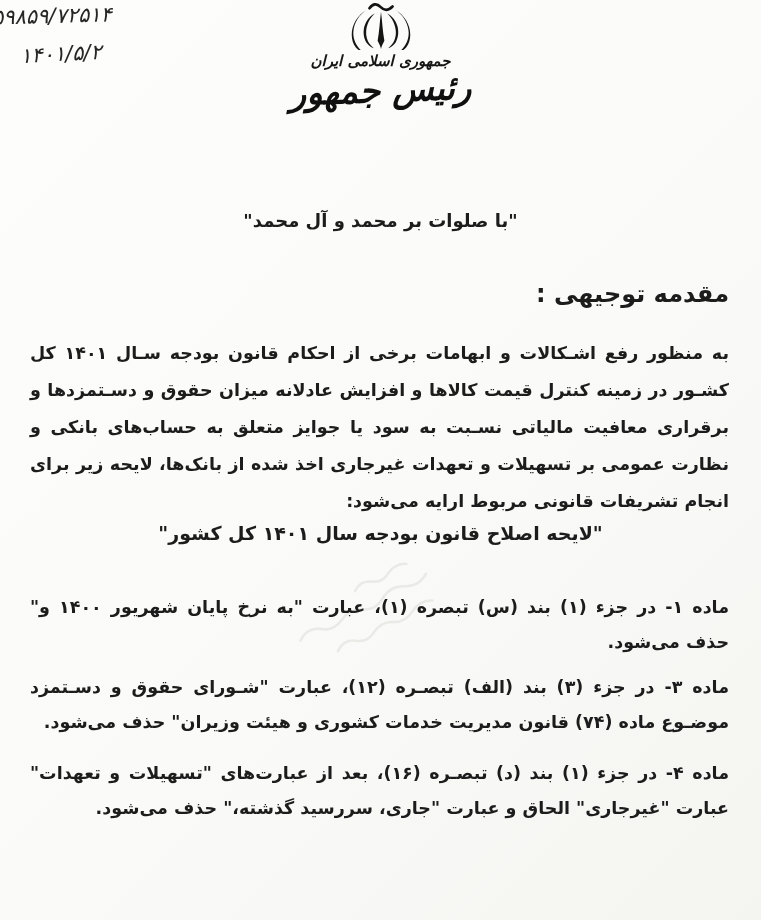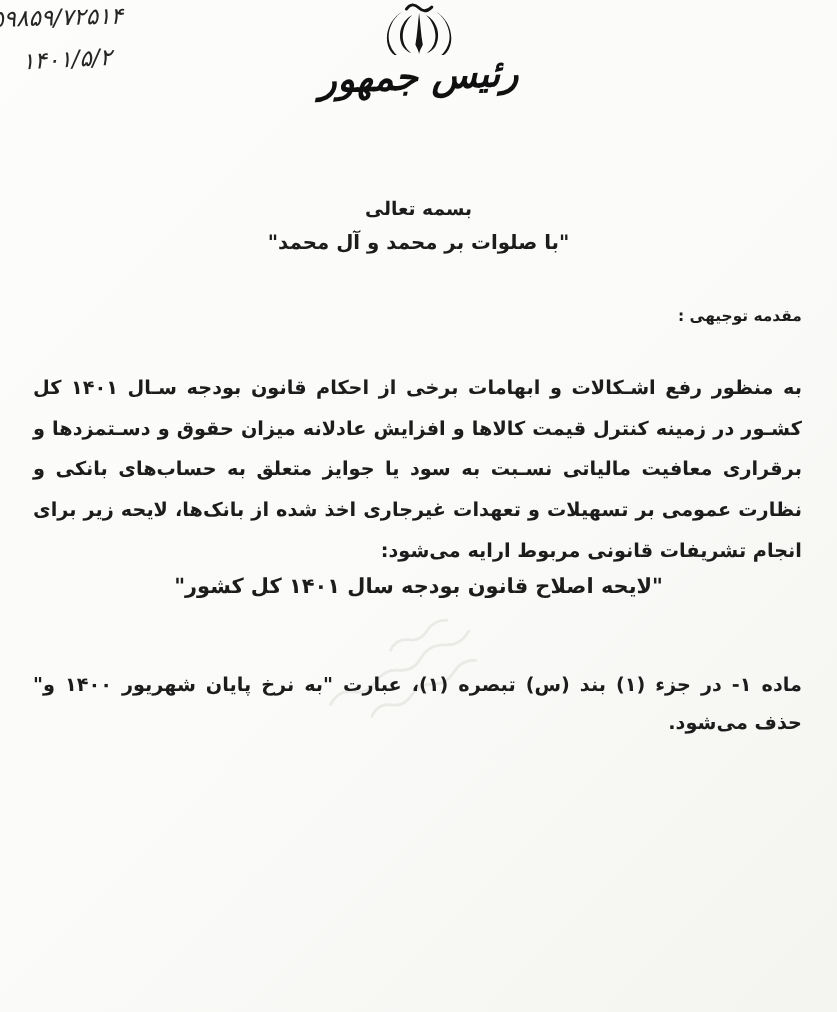--- a/index.html
+++ b/index.html
@@ -49,21 +49,21 @@
     position:absolute;top:180px;left:0;right:0;
     text-align:center;font-size:17px;font-weight:bold;
   }
   .salawat{
     position:absolute;top:210px;left:0;right:0;
     text-align:center;font-size:18px;font-weight:bold;
   }
   
   .intro-heading{
     position:absolute;top:280px;right:32px;
-    font-size:14px;font-weight:bold;
+    font-size:24px;font-weight:bold;
   }
   .intro-paragraph{
     position:absolute;top:318px;right:32px;left:30px;
     font-size:17.5px;font-weight:600;
     line-height:37px;
     text-align:justify;
     text-align-last:right;
     margin-top:17px;
   }
   
@@ -112,39 +112,47 @@
 
         <path d="M38 13 C26.5 19 22 34 28.5 45.5 C31 49 34 51 37 52 C31 47.5 28 41 28.3 33.5 C28.7 25.5 32.5 18 38 13 Z"></path>
 
         <path d="M29 9 C13.5 17 7 38 16.5 51 C18.8 53.8 21.8 55.4 24.5 56 C17 50 13 41.5 14 32.5 C15 23 20.5 14 29 9 Z"></path>
 
         <path d="M52 13 C63.5 19 68 34 61.5 45.5 C59 49 56 51 53 52 C59 47.5 62 41 61.7 33.5 C61.3 25.5 57.5 18 52 13 Z"></path>
 
         <path d="M61 9 C76.5 17 83 38 73.5 51 C71.2 53.8 68.2 55.4 65.5 56 C73 50 77 41.5 76 32.5 C75 23 69.5 14 61 9 Z"></path>
       </g>
     </svg>
+    <div class="country-name">جمهوری اسلامی ایران</div>
     <div class="office-title">رئیس جمهور</div>
   </div>
 
-  <div class="besmele">بسمه تعالی</div>
   <div class="salawat">"با صلوات بر محمد و آل محمد"</div>
 
   <div class="intro-heading">مقدمه توجیهی :</div>
   <p class="intro-paragraph">به منظور رفع اشـکالات و ابهامات برخی از احکام قانون بودجه سـال ۱۴۰۱ کل کشـور در زمینه کنترل قیمت کالاها و افزایش عادلانه میزان حقوق و دسـتمزدها و برقراری معافیت مالیاتی نسـبت به سود یا جوایز متعلق به حساب‌های بانکی و نظارت عمومی بر تسهیلات و تعهدات غیرجاری اخذ شده از بانک‌ها، لایحه زیر برای انجام تشریفات قانونی مربوط ارایه می‌شود:</p>
 
   <svg class="stamp-watermark" viewBox="0 0 300 130" aria-hidden="true">
     <g transform="rotate(-24 150 65)" stroke="#b9b9b2" stroke-width="2.5" fill="none" stroke-linecap="round" opacity="0.55">
       <path d="M40 55 q12 -10 24 -2 q10 7 22 0 q12 -8 24 -1 q11 6 22 -2 q12 -9 26 -2 q12 6 24 -3"></path>
       <path d="M70 80 q10 -9 21 -2 q10 6 20 -1 q11 -7 22 -1 q10 5 21 -2 q11 -8 23 -2"></path>
       <path d="M110 32 q9 -8 19 -2 q9 6 19 -1 q10 -6 20 -1"></path>
     </g>
   </svg>
 
   <div class="bill-title">"لایحه اصلاح قانون بودجه سال ۱۴۰۱ کل کشور"</div>
 
   <div class="articles">
     <p class="article">
       <span class="article-label">ماده ۱-</span>
       <span>در جزء (۱) بند (س) تبصره (۱)، عبارت "به نرخ پایان شهریور ۱۴۰۰ و" حذف می‌شود.</span>
     </p>
+    <p class="article">
+      <span class="article-label">ماده ۳-</span>
+      <span>در جزء (۳) بند (الف) تبصـره (۱۲)، عبارت "شـورای حقوق و دسـتمزد موضـوع ماده (۷۴) قانون مدیریت خدمات کشوری و هیئت وزیران" حذف می‌شود.</span>
+    </p>
+    <p class="article">
+      <span class="article-label">ماده ۴-</span>
+      <span>در جزء (۱) بند (د) تبصـره (۱۶)، بعد از عبارت‌های "تسهیلات و تعهدات" عبارت "غیرجاری" الحاق و عبارت "جاری، سررسید گذشته،" حذف می‌شود.</span>
+    </p>
   </div>
 
 </div>
 
 </body></html>

